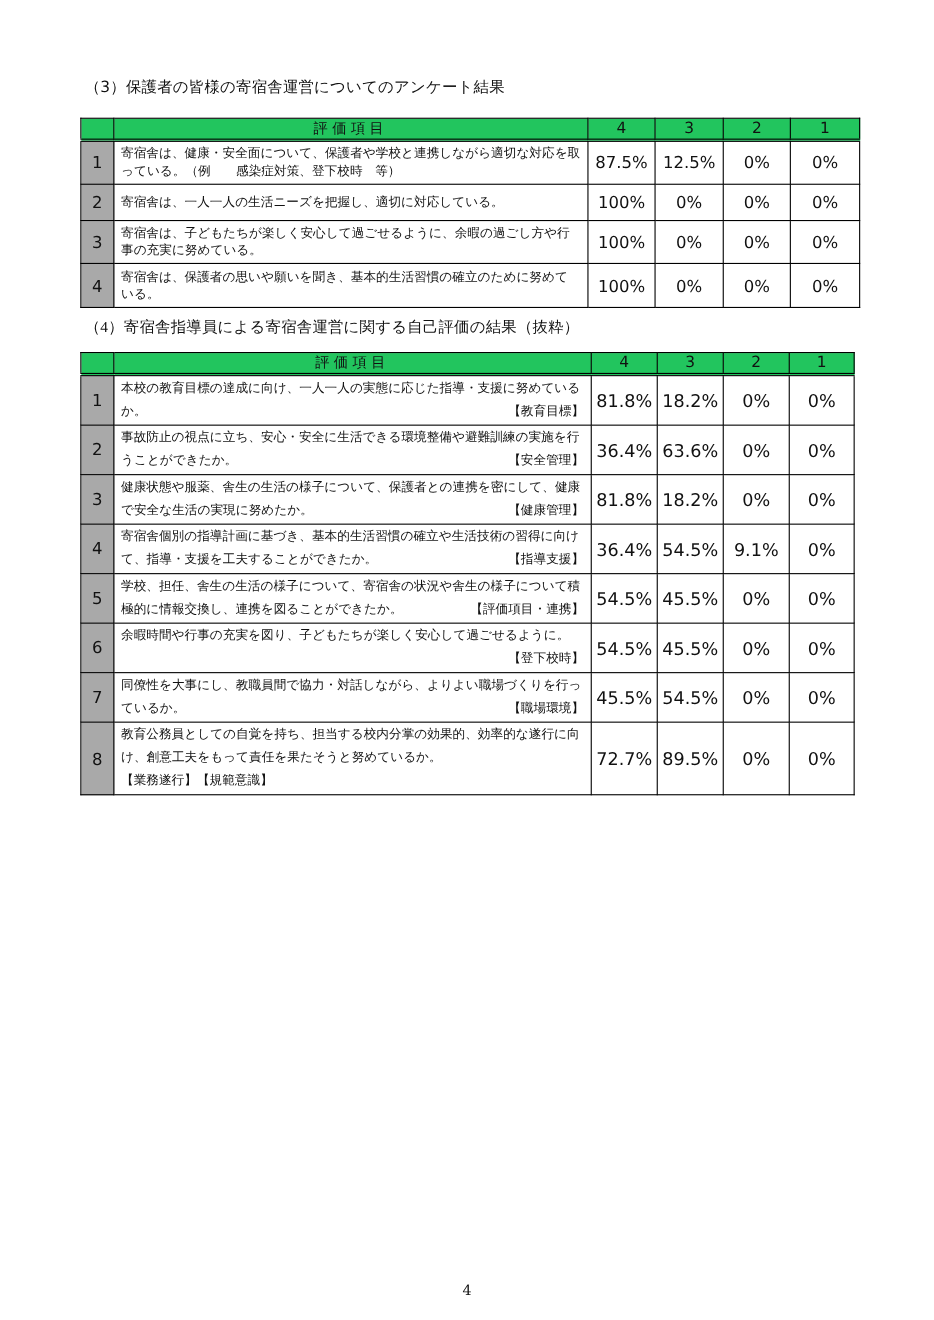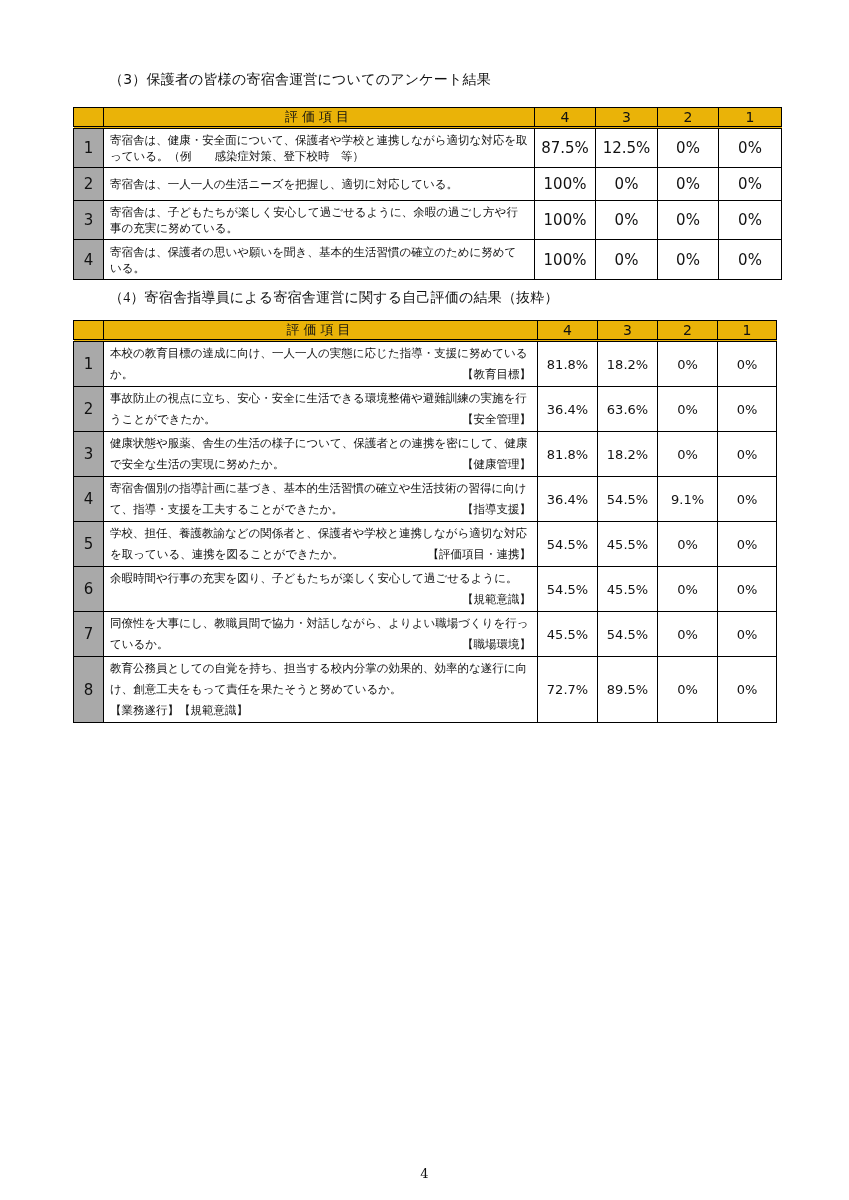--- a/index.html
+++ b/index.html
@@ -1,27 +1,27 @@
 <!DOCTYPE html>
 <html><head>
 <meta charset="utf-8">
 <style>
   html, body { margin: 0; padding: 0; background: #ffffff; }
   body { width: 849px; height: 1200px; position: relative; font-family: "DejaVu Sans", "Liberation Sans", sans-serif; color: #111; overflow: hidden; }
-  .section-title { position: absolute; left: 77px; font-size: 14px; letter-spacing: 0.2px; white-space: nowrap; margin-left: 32px; }
+  .section-title { position: absolute; left: 77px; font-size: 14px; letter-spacing: 0.2px; white-space: nowrap; }
   table.eval { position: absolute; border-collapse: collapse; table-layout: fixed; font-size: 11.5px; }
   table.eval td, table.eval th { border: 1px solid #000; padding: 0; }
-  table.eval th { background: #eab308; font-weight: normal; font-size: 13px; height: 17px; text-align: center; letter-spacing: 4px; }
+  table.eval th { background: #22c55e; font-weight: normal; font-size: 13px; height: 17px; text-align: center; letter-spacing: 4px; }
   table.eval th.score { letter-spacing: 0; font-size: 14px; }
   table.eval thead tr { border-bottom: 3px double #000; }
   td.num { background: #a9a9a9; text-align: center; font-size: 15px; }
   td.item { padding: 2px 6px !important; line-height: 16px; vertical-align: middle; text-align: left; font-family: Liberation Serif, serif; }
   td.val { text-align: center; font-size: 15px; vertical-align: middle; }
   .t2 td.item { line-height: 21px; padding: 1px 6px !important; margin-top: 28px; }
-  .t2 td.val { font-size: 13px; }
+  .t2 td.val { font-size: 16px; }
   .tag { display: block; text-align: left; }
   .tag-inline { float: right; }
   .page-number { position: absolute; top: 1166px; left: 0; width: 849px; text-align: center; font-family: "DejaVu Serif", "Liberation Serif", serif; font-size: 13px; }
 </style>
 </head>
 <body>
 
 <div class="section-title" style="top:71px;">（3）保護者の皆様の寄宿舎運営についてのアンケート結果</div>
 
 <table class="eval t1" style="left:73px; top:107px; width:708px;">
@@ -128,29 +128,29 @@
     <tr style="height:44px;">
       <td class="num">4</td>
       <td class="item"><span>寄宿舎個別の指導計画に基づき、基本的生活習慣の確立や生活技術の習得に向けて、指導・支援を工夫することができたか。</span><span class="tag-inline">【指導支援】</span></td>
       <td class="val">36.4%</td>
       <td class="val">54.5%</td>
       <td class="val">9.1%</td>
       <td class="val">0%</td>
     </tr>
     <tr style="height:45px;">
       <td class="num">5</td>
-      <td class="item"><span>学校、担任、養護教諭などの関係者と、保護者や学校と連携しながら適切な対応を取っている、連携を図ることができたか。</span><span class="tag-inline">【評価項目・連携】</span></td>
+      <td class="item"><span>学校、担任、舎生の生活の様子について、寄宿舎の状況や舎生の様子について積極的に情報交換し、連携を図ることができたか。</span><span class="tag-inline">【評価項目・連携】</span></td>
       <td class="val">54.5%</td>
       <td class="val">45.5%</td>
       <td class="val">0%</td>
       <td class="val">0%</td>
     </tr>
     <tr style="height:45px;">
       <td class="num">6</td>
-      <td class="item"><span>余暇時間や行事の充実を図り、子どもたちが楽しく安心して過ごせるように。</span><span class="tag-inline">【規範意識】</span></td>
+      <td class="item"><span>余暇時間や行事の充実を図り、子どもたちが楽しく安心して過ごせるように。</span><span class="tag-inline">【登下校時】</span></td>
       <td class="val">54.5%</td>
       <td class="val">45.5%</td>
       <td class="val">0%</td>
       <td class="val">0%</td>
     </tr>
     <tr style="height:44px;">
       <td class="num">7</td>
       <td class="item"><span>同僚性を大事にし、教職員間で協力・対話しながら、よりよい職場づくりを行っているか。</span><span class="tag-inline">【職場環境】</span></td>
       <td class="val">45.5%</td>
       <td class="val">54.5%</td>

